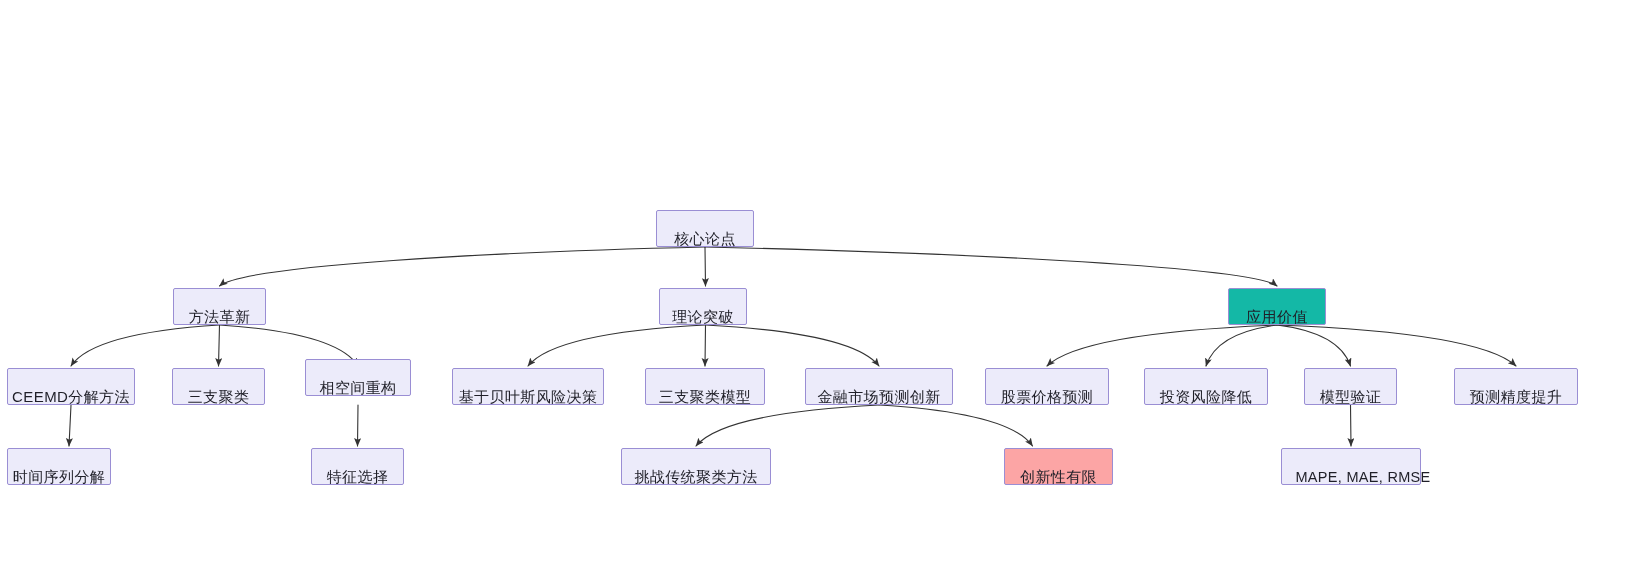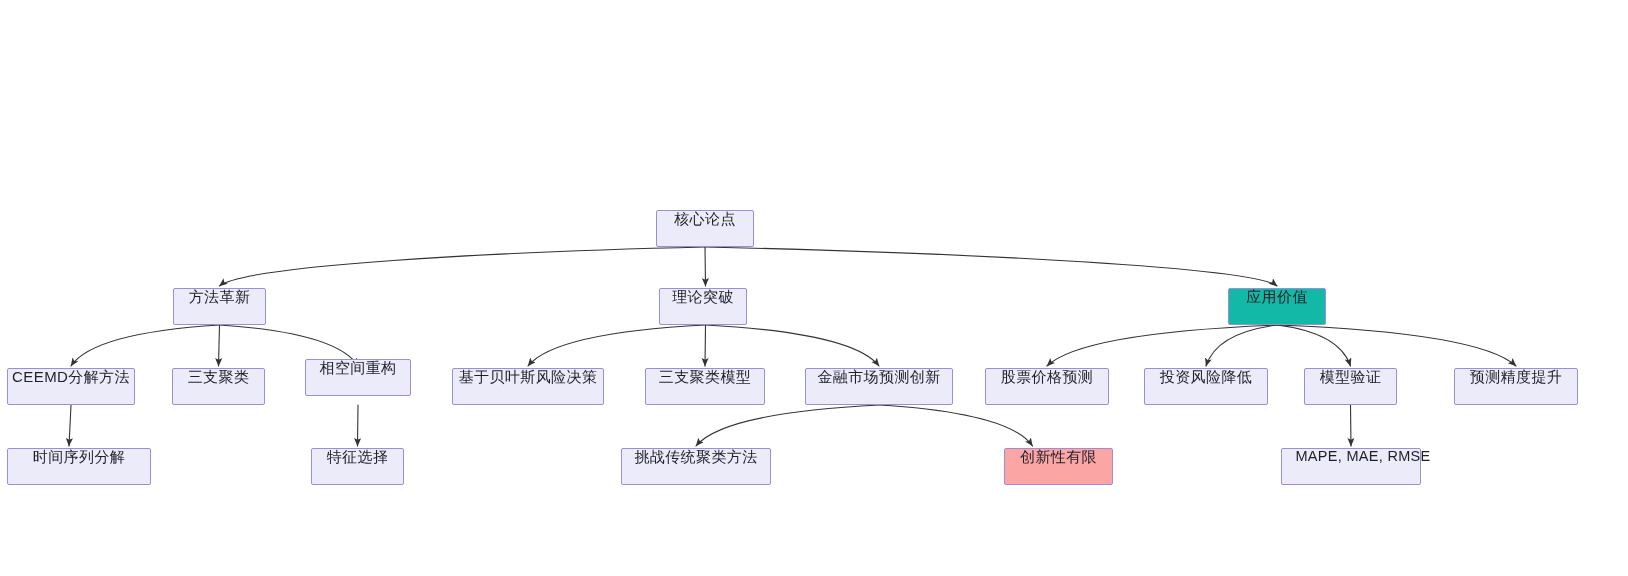--- a/index.html
+++ b/index.html
@@ -27,21 +27,21 @@
     height: 576px;
     pointer-events: none;
   }
   .node {
     position: absolute;
     box-sizing: border-box;
     background: #ecebfa;
     border: 1px solid #9a8ed4;
     border-radius: 2px;
     display: flex;
-    align-items: flex-start;
+    align-items: flex-end;
     justify-content: center;
     color: #1f1f28;
     font-size: 15px;
     line-height: 1;
     letter-spacing: 0.4px;
     white-space: nowrap;
   }
   .node .node-label {
     display: block;
     padding: 0 2px;
@@ -119,21 +119,21 @@
       </div>
       <div class="node" style="left: 1144px; top: 368px; width: 124px; height: 37px; background: rgb(236, 235, 250); border-color: rgb(154, 142, 212); color: rgb(31, 31, 40);">
         <span class="node-label">投资风险降低</span>
       </div>
       <div class="node" style="left: 1304px; top: 368px; width: 93px; height: 37px; background: rgb(236, 235, 250); border-color: rgb(154, 142, 212); color: rgb(31, 31, 40);">
         <span class="node-label">模型验证</span>
       </div>
       <div class="node" style="left: 1454px; top: 368px; width: 124px; height: 37px; background: rgb(236, 235, 250); border-color: rgb(154, 142, 212); color: rgb(31, 31, 40);">
         <span class="node-label">预测精度提升</span>
       </div>
-      <div class="node" style="left: 7px; top: 448px; width: 144px; height: 37px; background: rgb(236, 235, 250); border-color: rgb(154, 142, 212); color: rgb(31, 31, 40);">
+      <div class="node" style="left: 7px; top: 448px; width: 104px; height: 37px; background: rgb(236, 235, 250); border-color: rgb(154, 142, 212); color: rgb(31, 31, 40);">
         <span class="node-label">时间序列分解</span>
       </div>
       <div class="node" style="left: 311px; top: 448px; width: 93px; height: 37px; background: rgb(236, 235, 250); border-color: rgb(154, 142, 212); color: rgb(31, 31, 40);">
         <span class="node-label">特征选择</span>
       </div>
       <div class="node" style="left: 621px; top: 448px; width: 150px; height: 37px; background: rgb(236, 235, 250); border-color: rgb(154, 142, 212); color: rgb(31, 31, 40);">
         <span class="node-label">挑战传统聚类方法</span>
       </div>
       <div class="node" style="left: 1004px; top: 448px; width: 109px; height: 37px; background: #fca5a5; border-color: rgb(154, 142, 212); color: rgb(31, 31, 40);">
         <span class="node-label">创新性有限</span>

